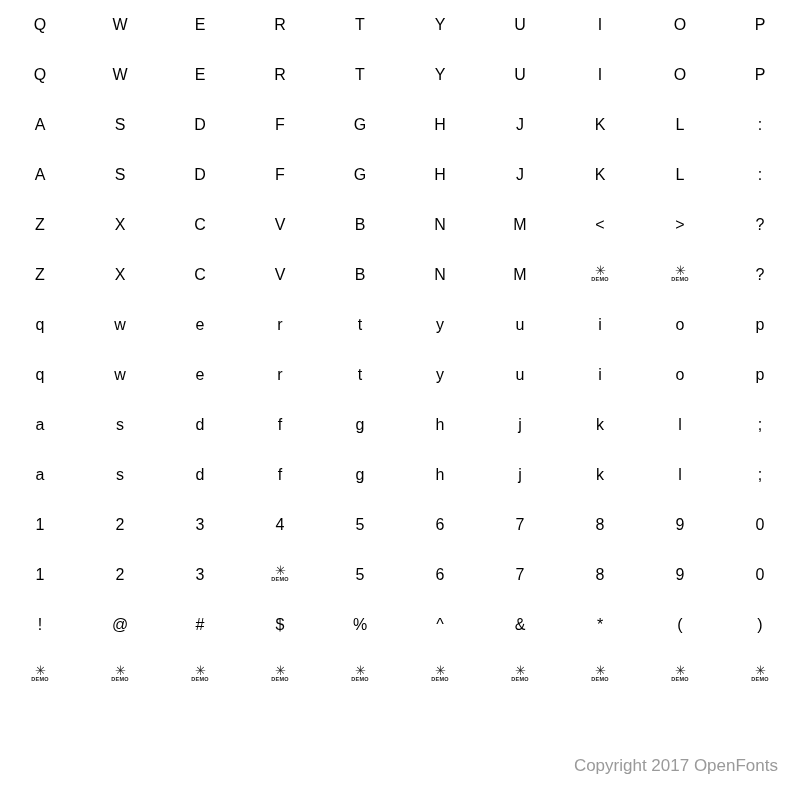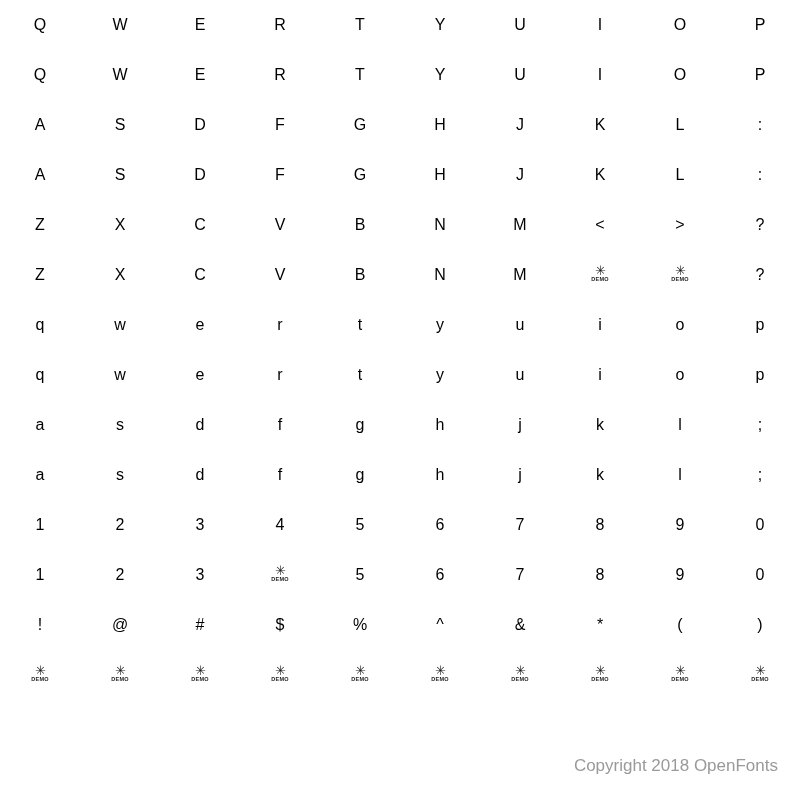--- a/index.html
+++ b/index.html
@@ -276,14 +276,14 @@
           <span class="word">DEMO</span>
         </span>
       </div>
       <div class="cell row-bold">
         <span class="demo">
           <span class="burst">✳</span>
           <span class="word">DEMO</span>
         </span>
       </div>
     </div>
-  <div id="footer">Copyright 2018 OpenFonts</div>
+  <div id="footer">Copyright 2017 OpenFonts</div>
 </div>
 
 </body></html>

